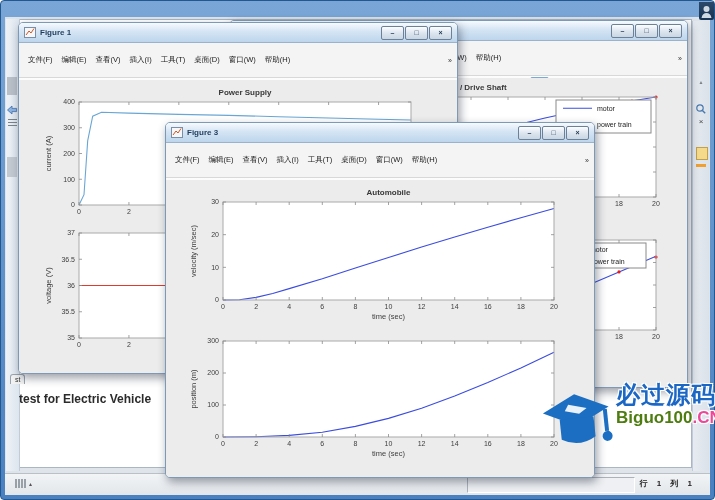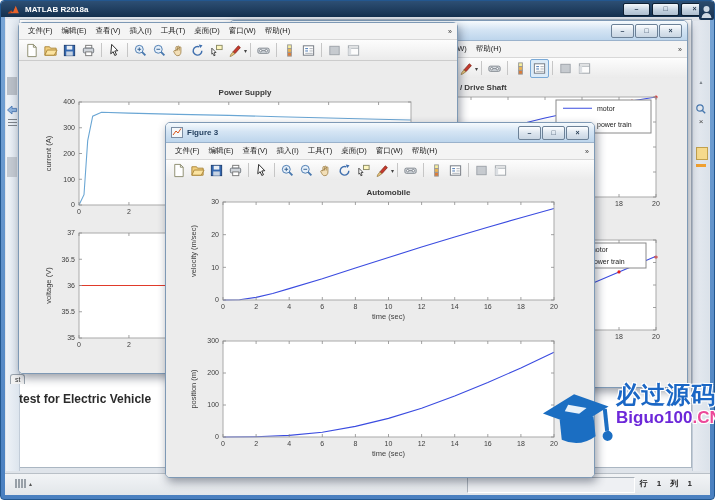--- a/index.html
+++ b/index.html
@@ -36,61 +36,47 @@
   #grip b{font-size:6px;color:#555;margin-left:2px;}
   #sunken{position:absolute;left:462px;top:3px;width:166px;height:14px;background:#eef0f3;border:1px solid #aab2ba;border-bottom-color:#fff;border-right-color:#fff;}
   #rowcol{position:absolute;right:18px;top:4px;font-size:8px;color:#222;}
   #rowcol span{margin-left:7px;}
   
   .win{position:absolute;background:#ececec;border:1px solid #7e99b5;border-radius:5px;box-shadow:2px 4px 10px rgba(30,40,60,.45);box-sizing:border-box;}
   .titlebar{height:19px;background:linear-gradient(#f6fafd,#d5e5f4 45%,#bdd5ec);border-bottom:1px solid #9ab2cc;border-radius:4px 4px 0 0;display:flex;align-items:center;padding:0 5px;font-size:8px;font-weight:bold;color:#1f3c5c;}
   .fig-ico{width:12px;height:11px;margin-right:4px;display:inline-flex;}
   .ctrls{margin-left:auto;display:flex;gap:1px;}
   .cbtn{width:21px;height:12px;border:1px solid #6c8197;border-radius:2px;background:linear-gradient(#fdfeff,#dde6ef 50%,#c9d6e3);font-size:7px;line-height:11px;text-align:center;color:#243a52;}
-  .menubar{position:relative;height:16px;background:#f4f4f4;border-bottom:1px solid #d8d8d8;display:flex;align-items:center;padding:0 9px;font-size:7.5px;color:#1a1a1a;white-space:nowrap;}
+  .menubar{position:relative;height:16px;background:#f4f4f4;border-bottom:1px solid #d8d8d8;display:flex;align-items:center;padding:9px 9px;font-size:7.5px;color:#1a1a1a;white-space:nowrap;}
   .menu-item{margin-right:9px;}
   .menu-ovf{position:absolute;right:5px;font-size:7px;color:#333;}
   .toolbar{height:20px;background:linear-gradient(#fdfdfd,#ebebeb);border-bottom:1px solid #cccccc;display:flex;align-items:center;padding:0 3px;}
   .tbtn{width:17px;height:17px;display:flex;align-items:center;justify-content:center;border:1px solid transparent;border-radius:2px;}
   .tbtn svg{width:15px;height:15px;}
   .tbtn.gray{opacity:.8;}
   .tbtn.pressed{border:1px solid #7aa9d6;background:#dcebf8;}
   .tsep{width:1px;height:14px;background:#c6c6c6;margin:0 3px;}
   .dd{font-size:6px;color:#444;margin-left:-1px;}
   .content{position:absolute;left:0;right:0;top:57px;bottom:0;background:#ececec;overflow:hidden;border-radius:0 0 4px 4px;}
   .content svg{position:absolute;left:0;top:0;}
   
   #watermark{position:absolute;left:528px;top:382px;width:186px;height:86px;display:flex;align-items:flex-start;z-index:60;pointer-events:none;padding-left:12px;}
   #wm-text{display:flex;flex-direction:column;margin-left:2px;}
   #wm-brand{font-size:24px;font-weight:bold;color:#1b67c5;letter-spacing:1px;line-height:26px;text-shadow:1px 1px 0 #fff,-1px -1px 0 #fff,1px -1px 0 #fff,-1px 1px 0 #fff;}
   #wm-line2{font-size:17px;font-weight:bold;line-height:20px;text-shadow:1px 1px 0 #fff,-1px -1px 0 #fff,1px -1px 0 #fff,-1px 1px 0 #fff;}
-  #wm-domain{color:#6d28d9;}
+  #wm-domain{color:#4d7c0f;}
   #wm-tld{color:#ec4899;}
   .z2{z-index:10;} .z3{z-index:20;} .z4{z-index:30;}
 </style>
 </head>
 <body>
 
 <div id="stage">
 
   <div id="frame">
-    <div id="mtitle">
-      <span id="mlogo">
-        <svg viewBox="0 0 14 12">
-            <path d="M1 10l3.5-3 2 2L9.5 2l3.5 8z" fill="#e8622a"></path>
-            <path d="M1 10l3.5-3 1 1-2 2z" fill="#b03c16"></path>
-          </svg>
-      </span>
-      <span>MATLAB R2018a</span>
-      <span class="mctrls">
-        <span class="mbtn">–</span>
-        <span class="mbtn">□</span>
-        <span class="mbtn">×</span>
-      </span>
-    </div>
 
     <div id="desktop">
       <div id="editor"></div>
       <div id="editor-text">test for Electric Vehicle</div>
       <div id="tab-st">st</div>
 
       <div id="lstrip">
         <div class="lsblock" style="top:58px;height:18px;"></div>
         <div id="back-arrow">
           <svg viewBox="0 0 12 10">
@@ -387,20 +373,34 @@
           <rect x="319" y="165" width="97" height="25" fill="#fff" stroke="#8a8a8a"></rect>
           <line x1="326" y1="171.25" x2="355" y2="171.25" stroke="#3b4ce0" stroke-width="1.1"></line>
           <text x="360" y="173.65" font-size="7" fill="#222">motor</text>
           <circle cx="340" cy="183.75" r="1.6" fill="#e51c1c"></circle>
           <text x="360" y="186.15" font-size="7" fill="#222">power train</text>
         </svg>
     </div>
   </div>
 
   <div class="win z3" id="win-fig1" style="left:18px;top:22px;width:440px;height:352px;">
+    <div class="titlebar">
+      <span class="fig-ico">
+        <svg viewBox="0 0 12 11">
+            <rect x="0.5" y="0.5" width="11" height="10" fill="#f4f8fb" stroke="#7b8ea4"></rect>
+            <path d="M2 8l3-4 2 2 3-4.5" stroke="#d95319" fill="none"></path>
+          </svg>
+      </span>
+      <span>Figure 1</span>
+      <span class="ctrls">
+        <span class="cbtn">–</span>
+        <span class="cbtn">□</span>
+        <span class="cbtn">×</span>
+      </span>
+    </div>
     <div class="menubar">
         <span class="menu-item">文件(F)</span>
         <span class="menu-item">编辑(E)</span>
         <span class="menu-item">查看(V)</span>
         <span class="menu-item">插入(I)</span>
         <span class="menu-item">工具(T)</span>
         <span class="menu-item">桌面(D)</span>
         <span class="menu-item">窗口(W)</span>
         <span class="menu-item">帮助(H)</span>
         <span class="menu-ovf">»</span>

